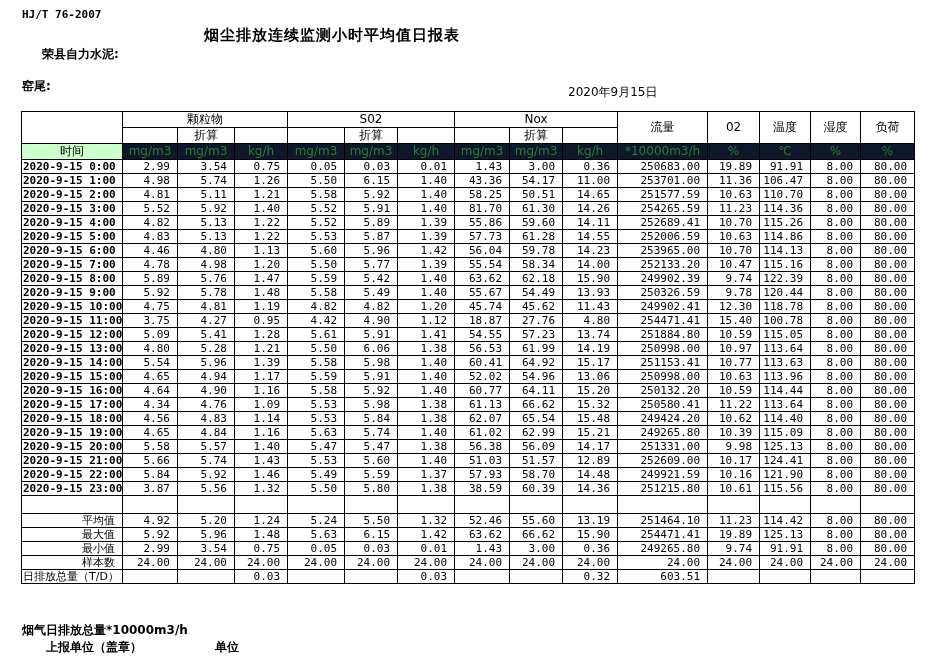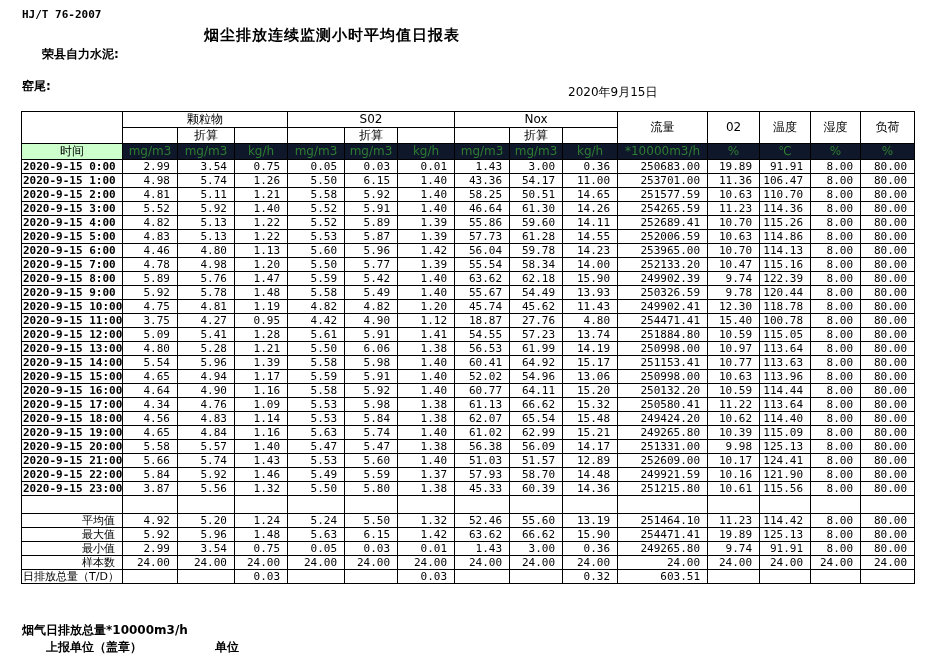--- a/index.html
+++ b/index.html
@@ -151,21 +151,21 @@
         <td class="num">80.00</td>
       </tr>
       <tr>
         <td class="timecell">2020-9-15 3:00</td>
         <td class="num">5.52</td>
         <td class="num">5.92</td>
         <td class="num">1.40</td>
         <td class="num">5.52</td>
         <td class="num">5.91</td>
         <td class="num">1.40</td>
-        <td class="num">46.64</td>
+        <td class="num">81.70</td>
         <td class="num">61.30</td>
         <td class="num">14.26</td>
         <td class="num">254265.59</td>
         <td class="num">11.23</td>
         <td class="num">114.36</td>
         <td class="num">8.00</td>
         <td class="num">80.00</td>
       </tr>
       <tr>
         <td class="timecell">2020-9-15 4:00</td>
@@ -491,21 +491,21 @@
         <td class="num">80.00</td>
       </tr>
       <tr>
         <td class="timecell">2020-9-15 23:00</td>
         <td class="num">3.87</td>
         <td class="num">5.56</td>
         <td class="num">1.32</td>
         <td class="num">5.50</td>
         <td class="num">5.80</td>
         <td class="num">1.38</td>
-        <td class="num">45.33</td>
+        <td class="num">38.59</td>
         <td class="num">60.39</td>
         <td class="num">14.36</td>
         <td class="num">251215.80</td>
         <td class="num">10.61</td>
         <td class="num">115.56</td>
         <td class="num">8.00</td>
         <td class="num">80.00</td>
       </tr>
       <tr class="blankrow">
         <td></td>

